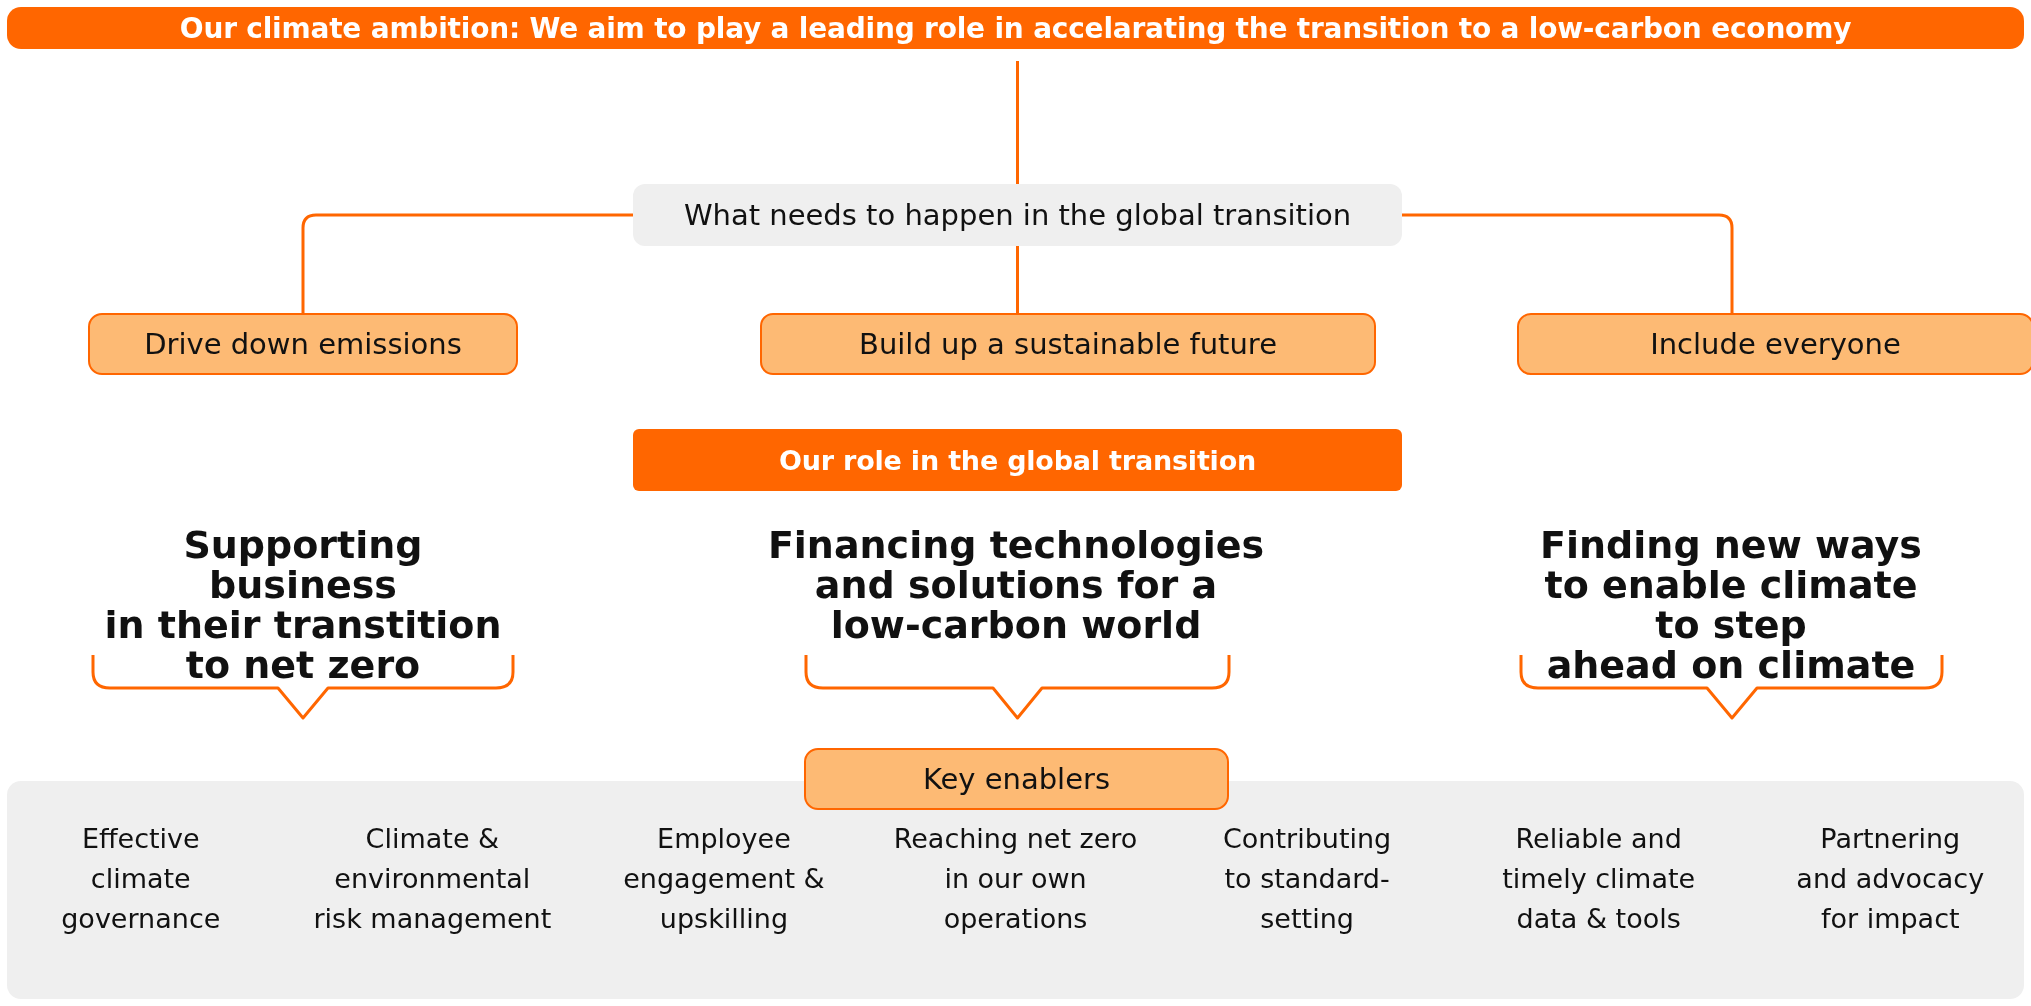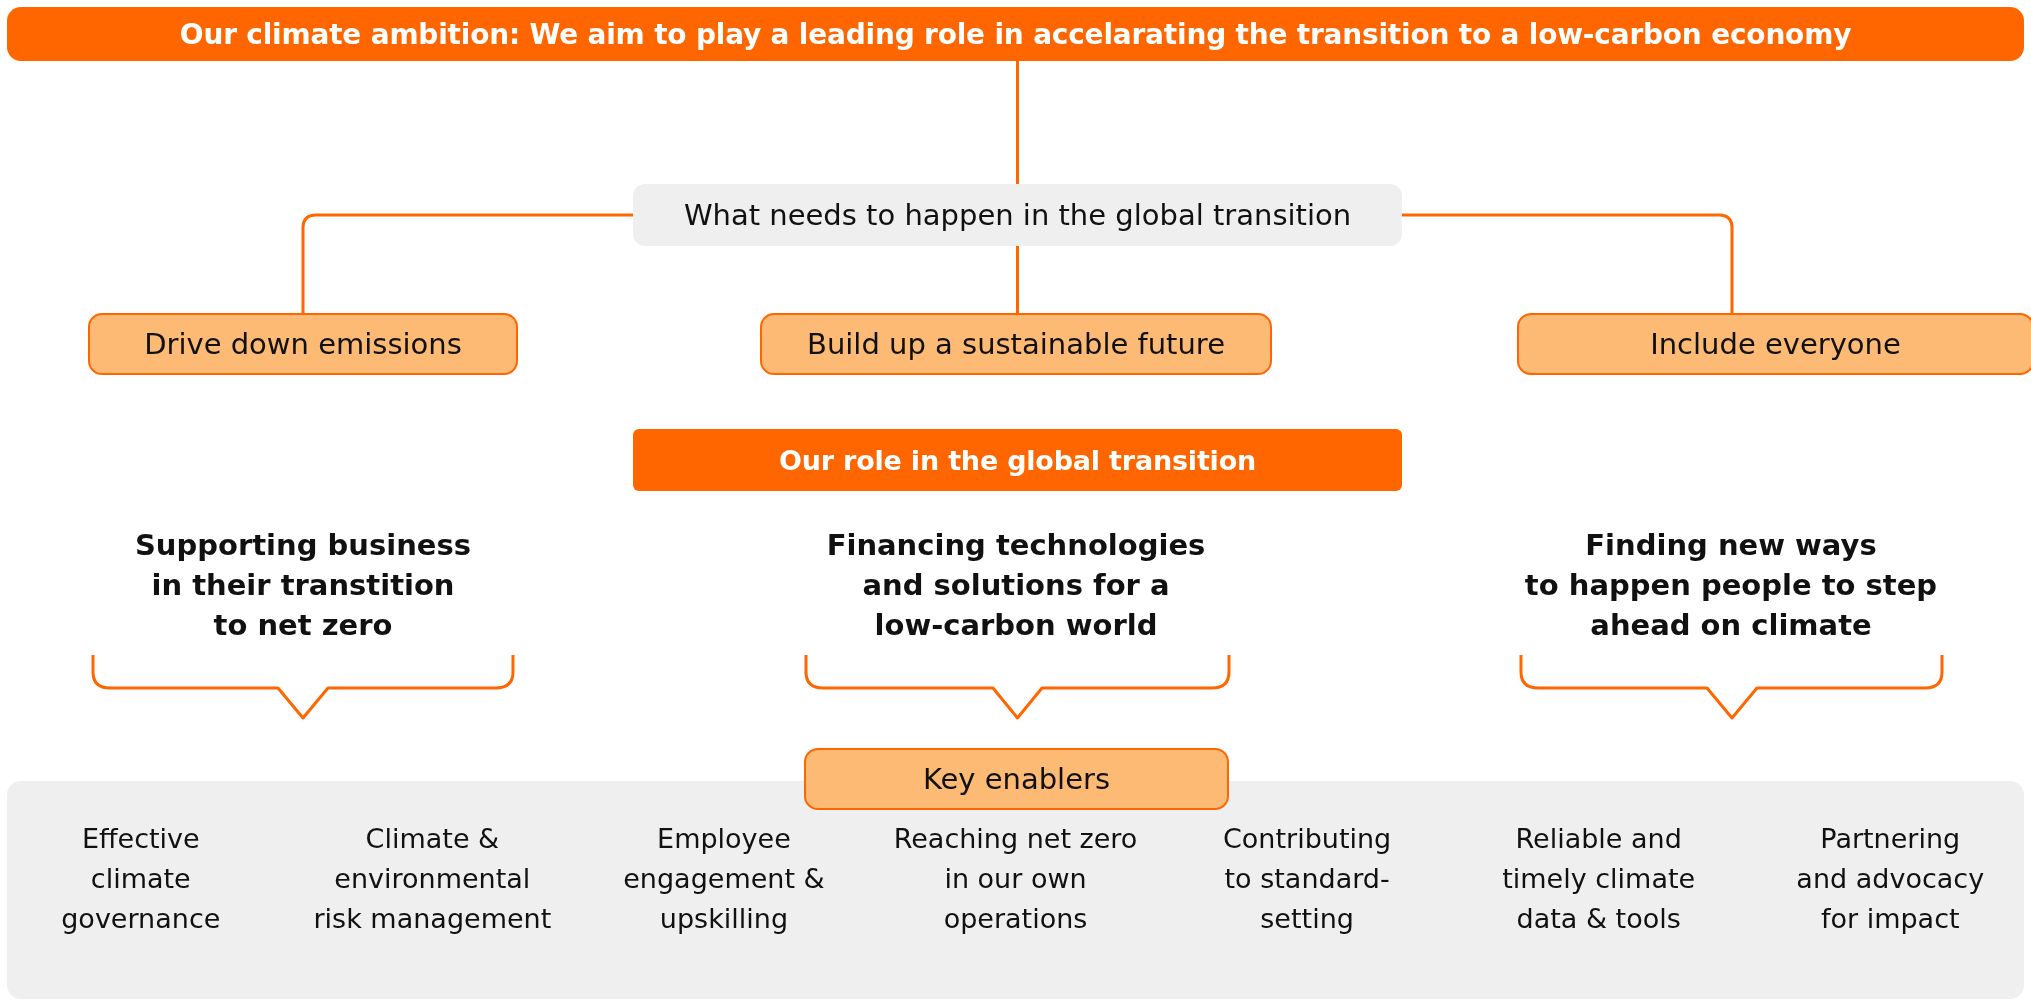--- a/index.html
+++ b/index.html
@@ -20,21 +20,21 @@
   .banner{
     position:absolute;
     background:#FF6600;
     border-radius:14px;
     display:flex;align-items:center;justify-content:center;
     color:#ffffff;
     font-weight:bold;
     letter-spacing:-0.2px;
   }
   #ambition-banner{
-    left:7px;top:7px;width:2017px;height:54px;
+    left:7px;top:7px;width:2017px;height:42px;
     font-size:28px;
   }
   #role-banner{
     left:633px;top:429px;width:769px;height:62px;
     font-size:27px;border-radius:6px;
   }
 
   
   .grey-pill{
     position:absolute;
@@ -53,30 +53,30 @@
     background:#fdba74;
     border:2px solid #FF6600;
     border-radius:14px;
     display:flex;align-items:center;justify-content:center;
     color:#111111;
     font-size:29px;
     font-weight:normal;
     box-sizing:border-box;
   }
   #pillar-0{left:88px;top:313px;width:430px;height:62px;}
-  #pillar-1{left:760px;top:313px;width:512px;height:62px;}
+  #pillar-1{left:760px;top:313px;width:616px;height:62px;border-radius:13px;}
   #pillar-2{left:1517px;top:313px;width:517px;height:62px;}
   #key-enablers-box{left:804px;top:748px;width:425px;height:62px;z-index:6;}
 
   
   .role-text{
     position:absolute;
     text-align:center;
     font-weight:bold;
-    font-size:29px;
+    font-size:38px;
     line-height:40px;
     color:#111111;
     white-space:pre-line;
   }
   #role-0{left:88px;top:525px;width:430px;}
   #role-1{left:760px;top:525px;width:512px;}
   #role-2{left:1517px;top:525px;width:428px;}
 
   
   #enablers-band{
@@ -151,21 +151,21 @@
     <span>Our role in the global transition</span>
   </div>
 
   <div class="role-text" id="role-0">Supporting business
 in their transtition
 to net zero</div>
   <div class="role-text" id="role-1">Financing technologies
 and solutions for a
 low-carbon world</div>
   <div class="role-text" id="role-2">Finding new ways
-to happen people to step
+to enable climate to step
 ahead on climate</div>
 
   <div id="enablers-band"></div>
 
   <div class="outline-box" id="key-enablers-box">
     <span>Key enablers</span>
   </div>
 
   <div id="enablers-row">
     <div class="enabler">Effective

